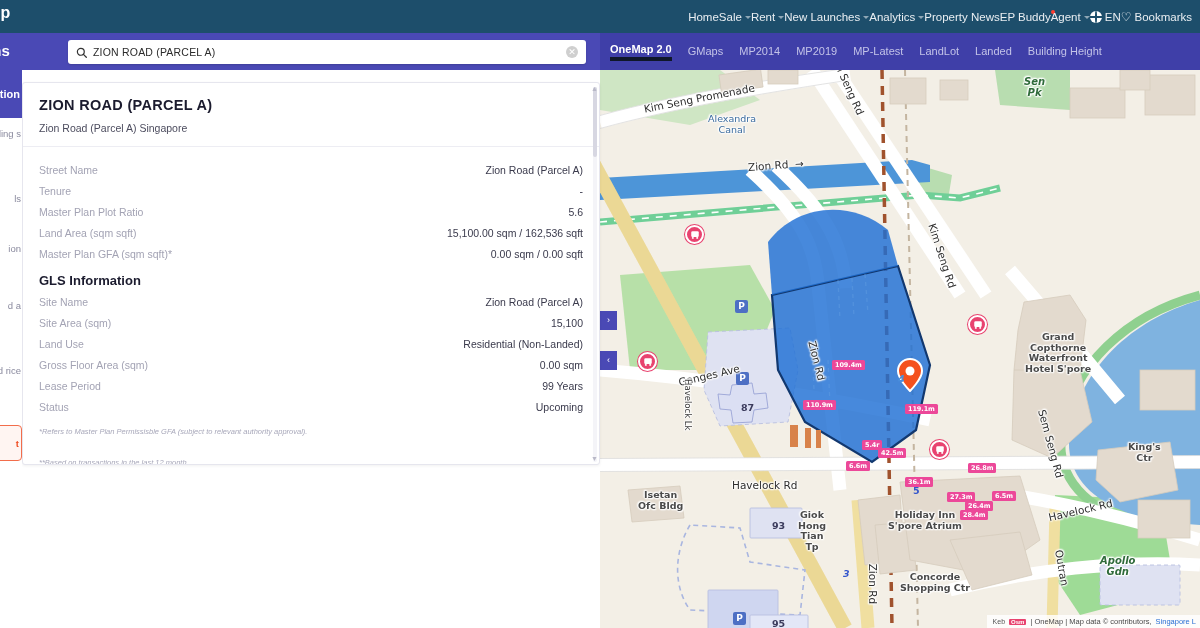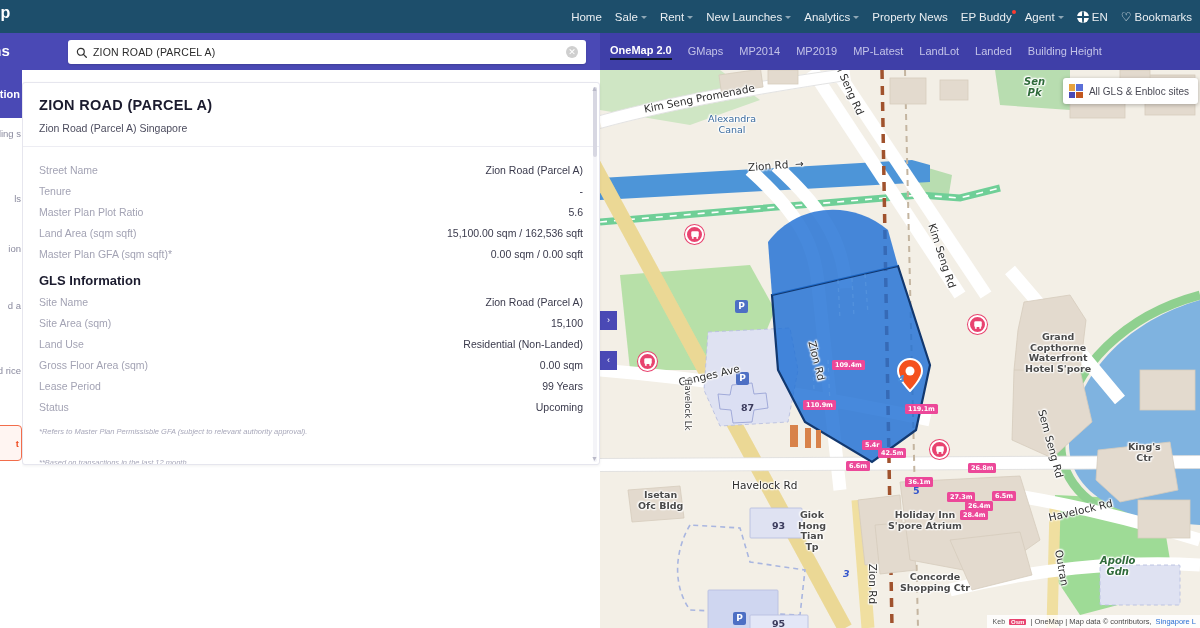--- a/index.html
+++ b/index.html
@@ -14,21 +14,21 @@
   .topnav {
     position: absolute; top: 0; left: 0; width: 1200px; height: 33px;
     background: #1d4e6b; display: flex; align-items: center;
   }
   .brand-clip {
     position: absolute; left: -16px; top: 4px;
     color: #fff; font-size: 16px; font-weight: 700; letter-spacing: .2px;
   }
   .topnav-links {
     position: absolute; right: 8px; top: 0; height: 33px;
-    display: flex; align-items: center; gap: 13px;
+    display: flex; align-items: center; gap: 0;
     font-size: 11.5px; color: #e9eef2;
   }
   .topnav-links .item { display: flex; align-items: center; gap: 3px; white-space: nowrap; position: relative; cursor: pointer; }
   .caret { width: 0; height: 0; border-left: 3px solid transparent; border-right: 3px solid transparent;
            border-top: 3.5px solid #8fa7b6; display: inline-block; margin-top: 1px; }
   .dot-badge { position: absolute; top: -1px; right: -4px; width: 4px; height: 4px; border-radius: 50%; background: #ff3b30; }
   .globe {
     width: 12px; height: 12px; border-radius: 50%; background: #fff;
     position: relative; display: inline-block;
   }
@@ -60,21 +60,21 @@
   .clear-btn {
     width: 12px; height: 12px; border-radius: 50%; background: #cfcfcf;
     color: #fff; font-size: 9px; line-height: 12px; text-align: center; cursor: pointer;
   }
   .maptabs {
     position: absolute; left: 610px; top: 0; height: 37px;
     display: flex; align-items: center; gap: 16px;
     font-size: 11px; color: #c3c3e8;
   }
   .maptab { cursor: pointer; white-space: nowrap; padding-bottom: 1px; }
-  .maptab.active { color: #fff; font-weight: 700; border-bottom: 2px solid #0f172a; padding-bottom: 2px; }
+  .maptab.active { color: #fff; font-weight: 700; border-bottom: 4px solid #0f172a; padding-bottom: 2px; }
 
   
   .leftrail {
     position: absolute; left: 0; top: 70px; width: 22px; height: 558px;
     background: #fff; z-index: 5; overflow: hidden;
   }
   .rail-head {
     position: absolute; left: -60px; top: 0; width: 82px; height: 48px;
     background: #4a49b5; color: #fff; font-size: 11px; font-weight: 700;
     display: flex; align-items: center; justify-content: flex-end; padding-right: 2px;
@@ -419,29 +419,20 @@
 
       <path d="M172 225 L298 196 L288 160 C250 128 195 135 168 172 Z" fill="#1f6fd4" fill-opacity=".82"></path>
 
       <g fill="#d8824a">
         <rect x="190" y="355" width="8" height="22"></rect>
         <rect x="205" y="358" width="6" height="20"></rect>
         <rect x="216" y="360" width="5" height="18"></rect>
       </g>
     </svg>
 
-    <div class="gls-btn">
-      <span class="gls-swatch">
-        <i style="background:#e8a33d"></i>
-          <i style="background:#5b6fd8"></i>
-          <i style="background:#4a49b5"></i>
-          <i style="background:#c2571f"></i>
-      </span>
-      <span>All GLS &amp; Enbloc sites</span>
-    </div>
 
     <div class="pan-btn" style="top:241px">›</div>
     <div class="pan-btn" style="top:281px">‹</div>
 
     <div class="park-icon" style="left:135px; top:230px;">P</div>
 
     <div class="park-icon" style="left:136px; top:302px;">P</div>
     <div class="park-icon" style="left:133px; top:542px;">P</div>
 
     <div class="bus-pin" style="left:85px; top:155px;">

